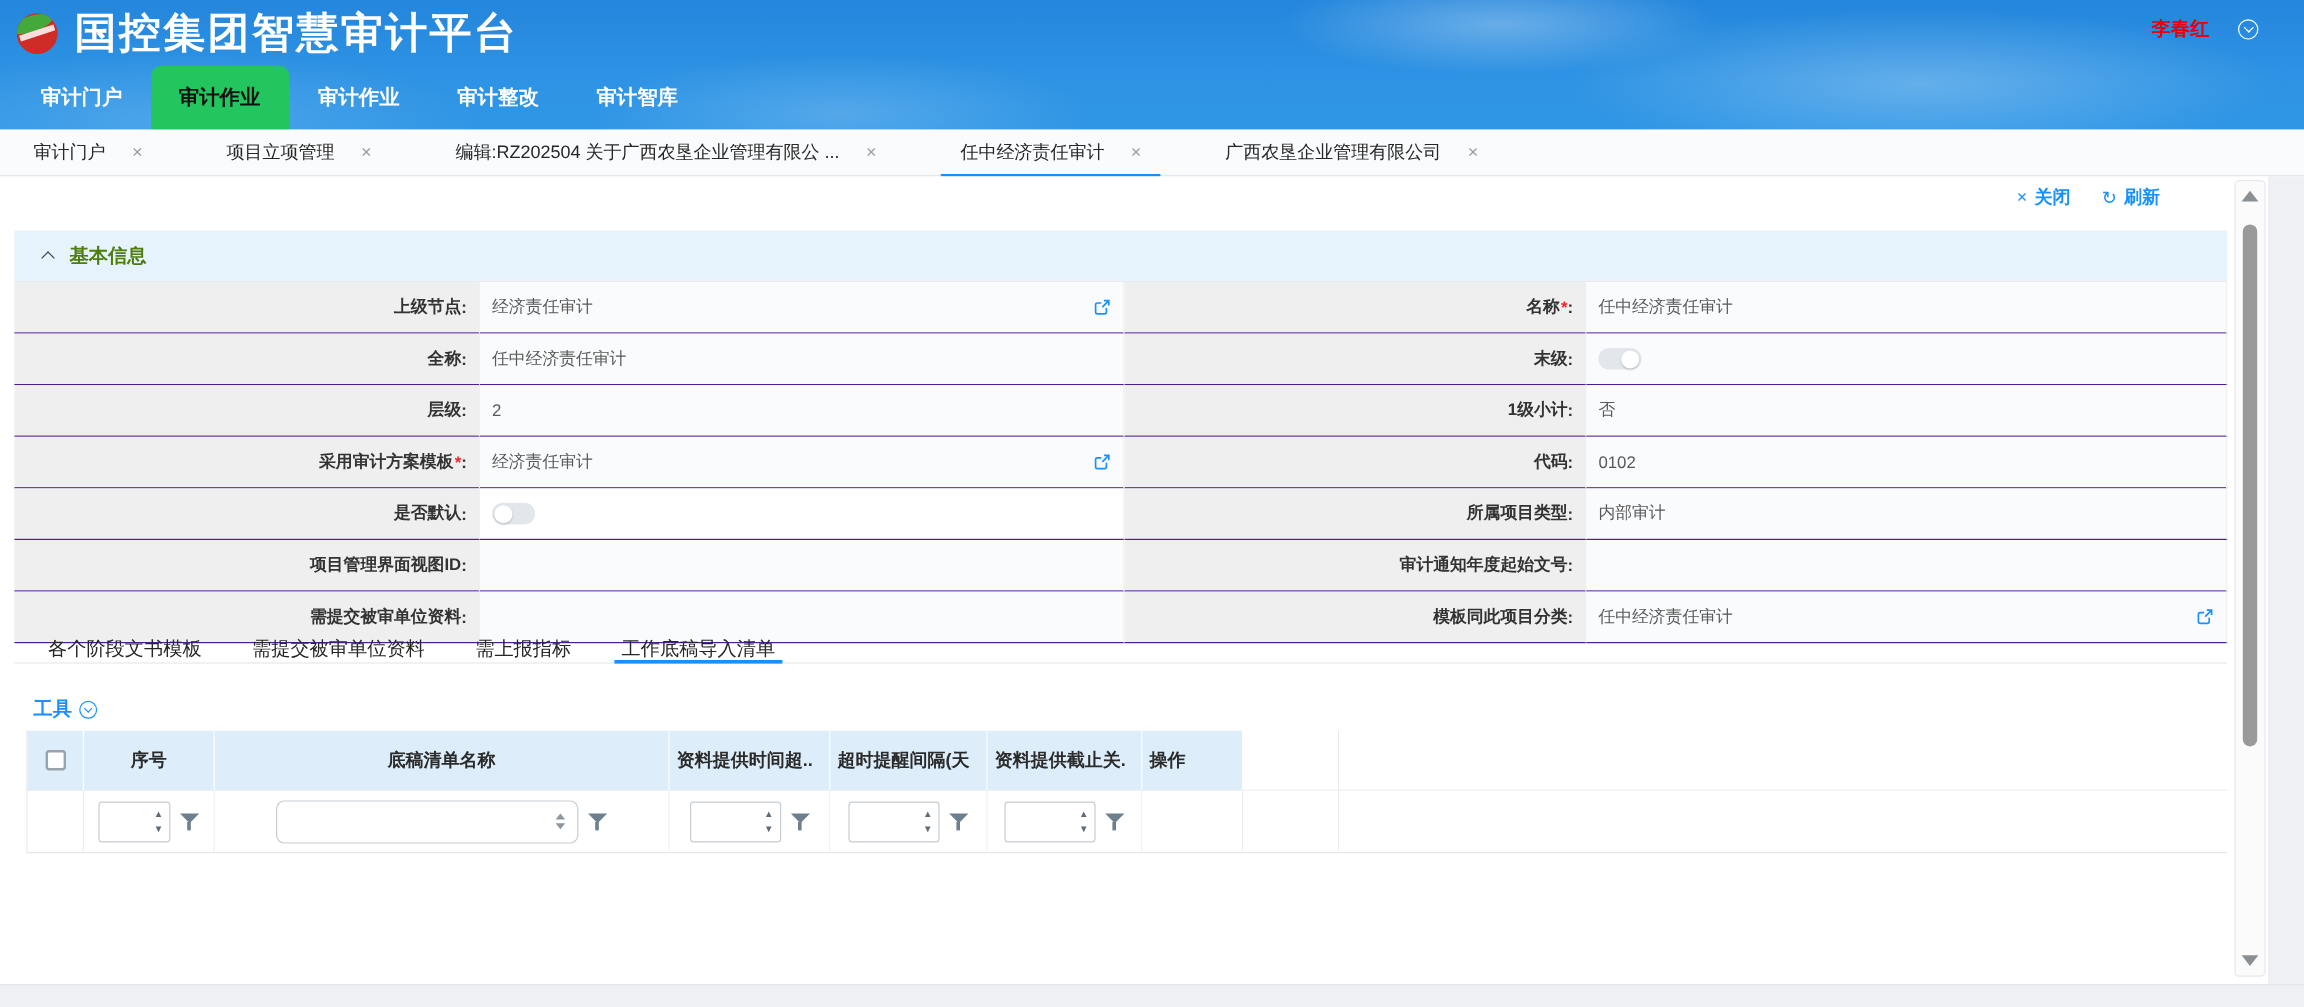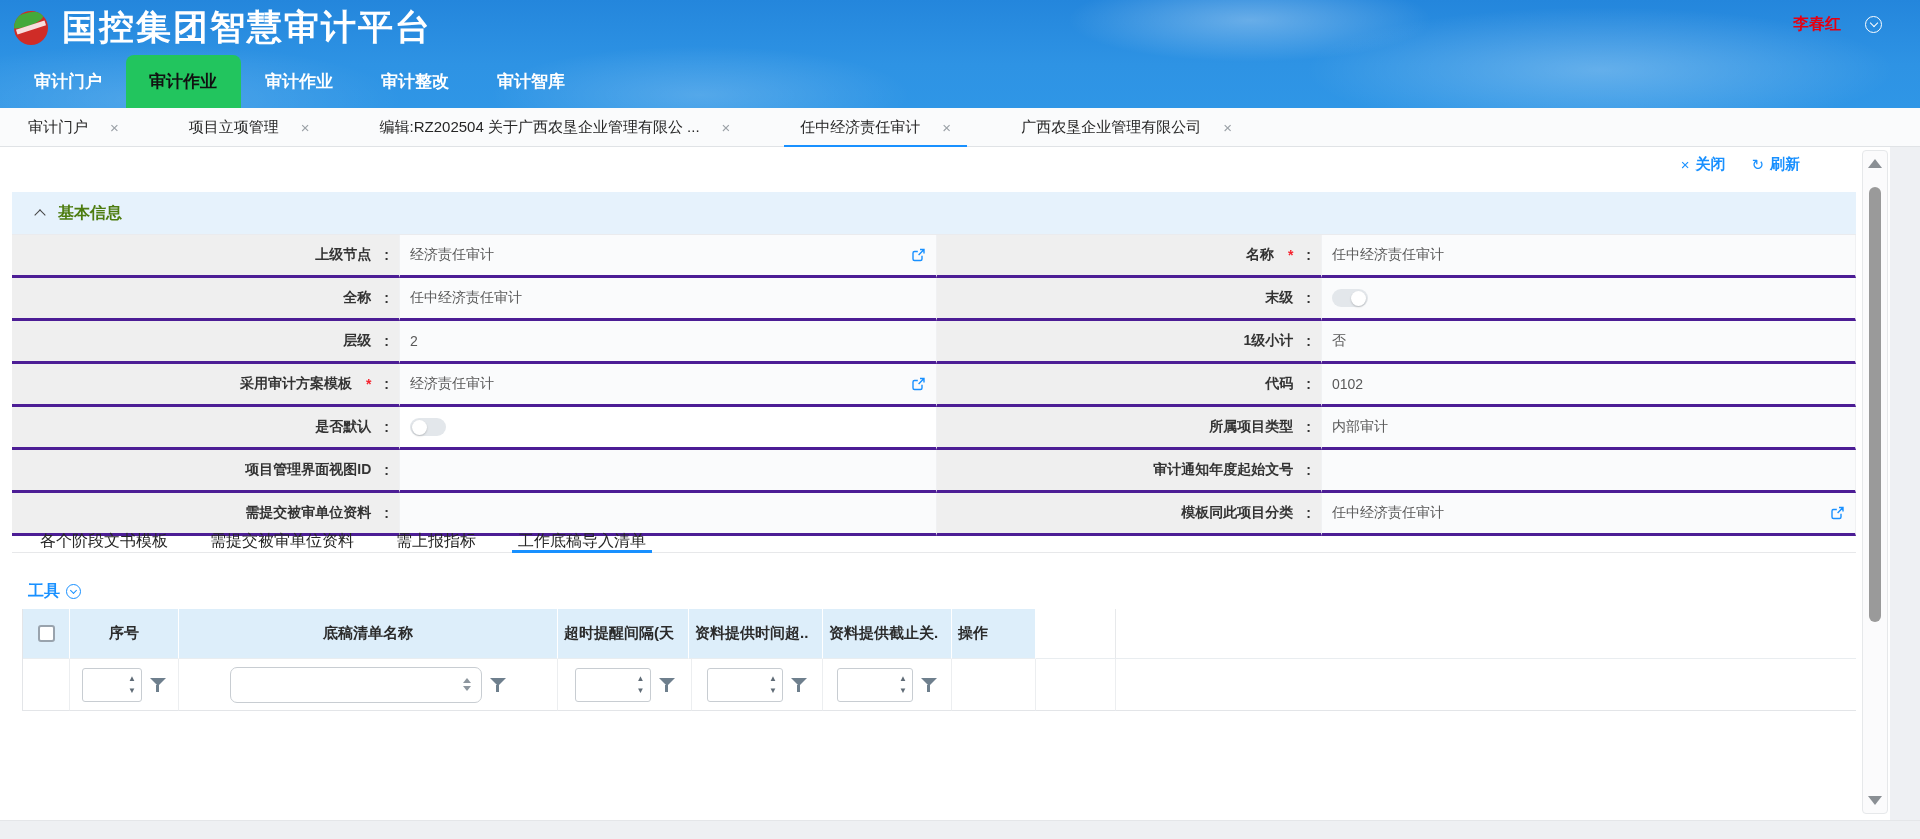--- a/index.html
+++ b/index.html
@@ -51,21 +51,21 @@
   .tlink .ic { font-size:15px; font-weight:normal; }
 
   .section-hd { position:absolute; top:45px; left:12px; width:1844px; height:42px; background:#e6f2fc;
                 display:flex; align-items:center; font-size:16px; font-weight:bold; color:#4d7c0f; }
   .caret-up { width:8px; height:8px; border-right:1.5px solid #444; border-bottom:1.5px solid #444;
               transform:rotate(-135deg); margin:4px 14px 0 24px; }
 
   .form-grid { position:absolute; top:87px; left:12px; width:1844px;
                display:grid; grid-template-columns:388px 537px 385px 534px; grid-auto-rows:43px;
                border-top:1px solid #eaebee; }
-  .cell { border-bottom:3px solid #4c1d95; border-right:1px solid #f0f1f3; display:flex; align-items:center;gap:13px; }
+  .cell { border-bottom:1px solid #4c1d95; border-right:1px solid #f0f1f3; display:flex; align-items:center; }
   .lbl { background:#efefef; justify-content:flex-end; padding-right:10px; font-size:14px; font-weight:bold; color:#333; }
   .req { color:#f5222d; margin-left:1px; }
   .fld { background:#fafbfc; padding-left:10px; font-size:14px; color:#595959; position:relative; }
   .fld .link-ic { position:absolute; right:10px; top:50%; transform:translateY(-50%); cursor:pointer; display:flex; }
 
   .switch { position:relative; width:36px; height:18px; border-radius:9px; background:#e3e7eb; cursor:pointer; }
   .switch .knob { position:absolute; top:1.5px; width:15px; height:15px; border-radius:50%; background:#fff;
                   box-shadow:0 1px 2px rgba(0,0,0,.2); }
   .switch.on .knob { right:2px; } .switch.off .knob { left:2px; }
 
@@ -330,22 +330,22 @@
         </span>
     </div>
 
     <div class="grid-table">
       <div class="trow">
         <div class="th center" style="width:47px;">
           <span class="cb"></span>
         </div>
         <div class="th center" style="width:109px;">序号</div>
         <div class="th center" style="width:379px;">底稿清单名称</div>
+        <div class="th pad" style="width:134px;">资料提供时间超..</div>
         <div class="th pad" style="width:131px;">超时提醒间隔(天</div>
-        <div class="th pad" style="width:134px;">资料提供时间超..</div>
         <div class="th pad" style="width:129px;">资料提供截止关.</div>
         <div class="th pad" style="width:84px;">操作</div>
         <div class="th blank" style="width:80px;"></div>
         <div class="th filler"></div>
       </div>
       <div class="trow">
         <div class="td" style="width:47px;"></div>
         <div class="td" style="width:109px;">
           <span class="num" style="width:60px;">
             <span class="spin">

